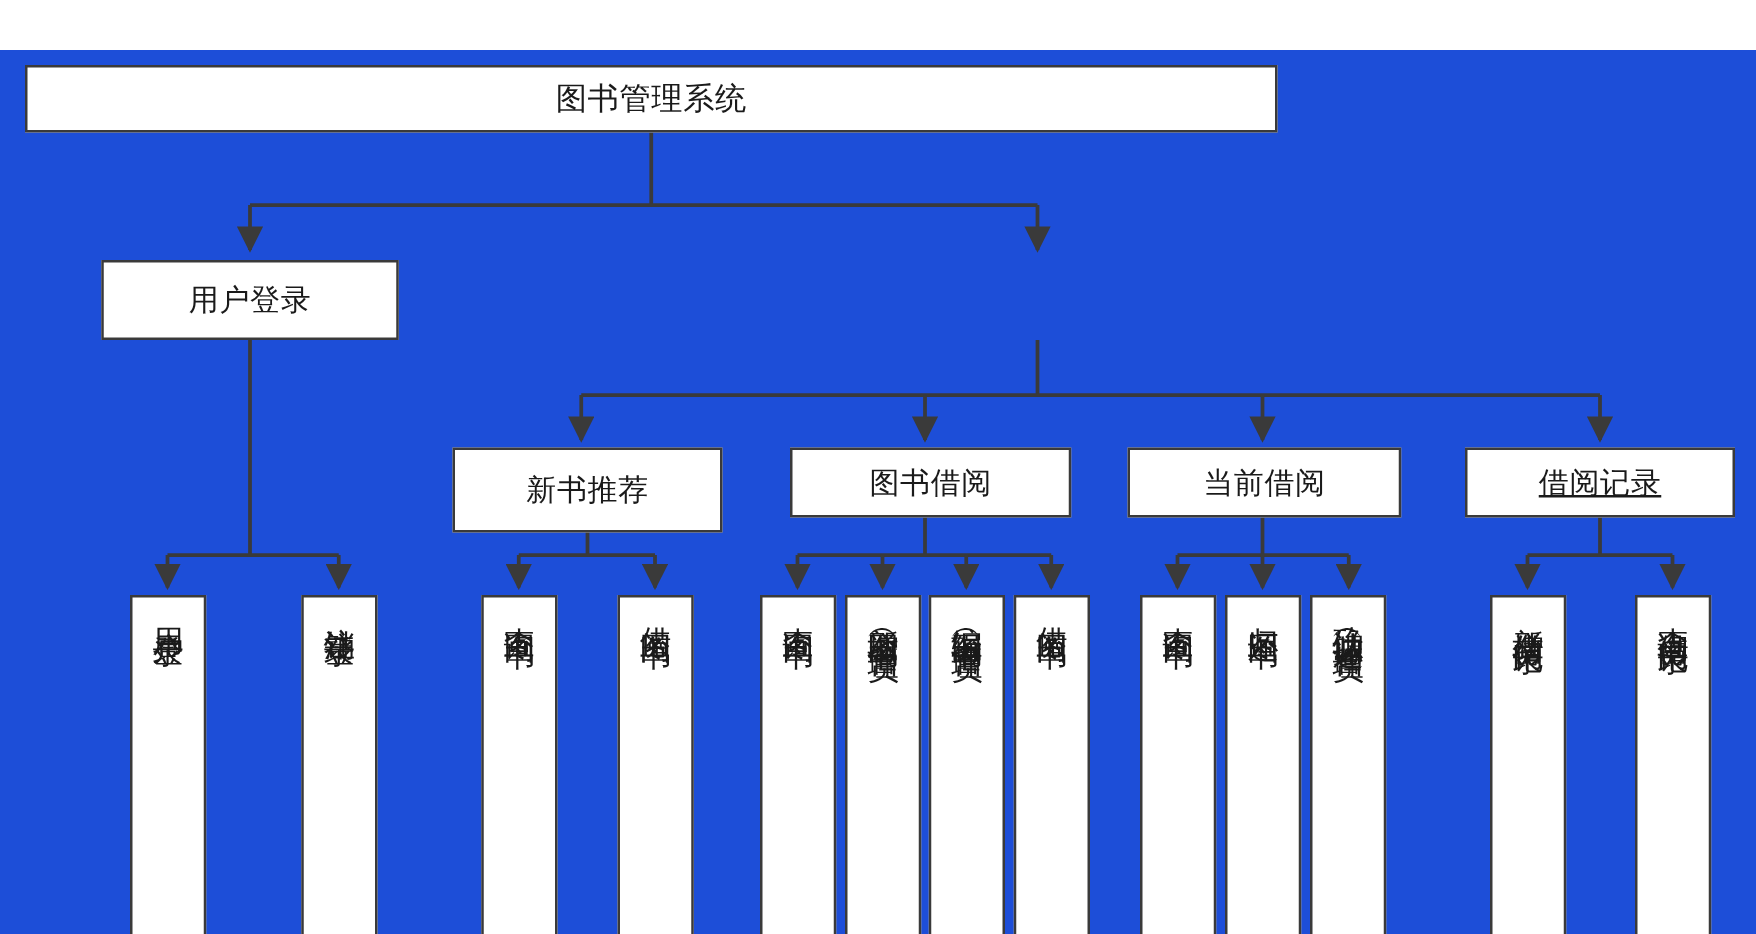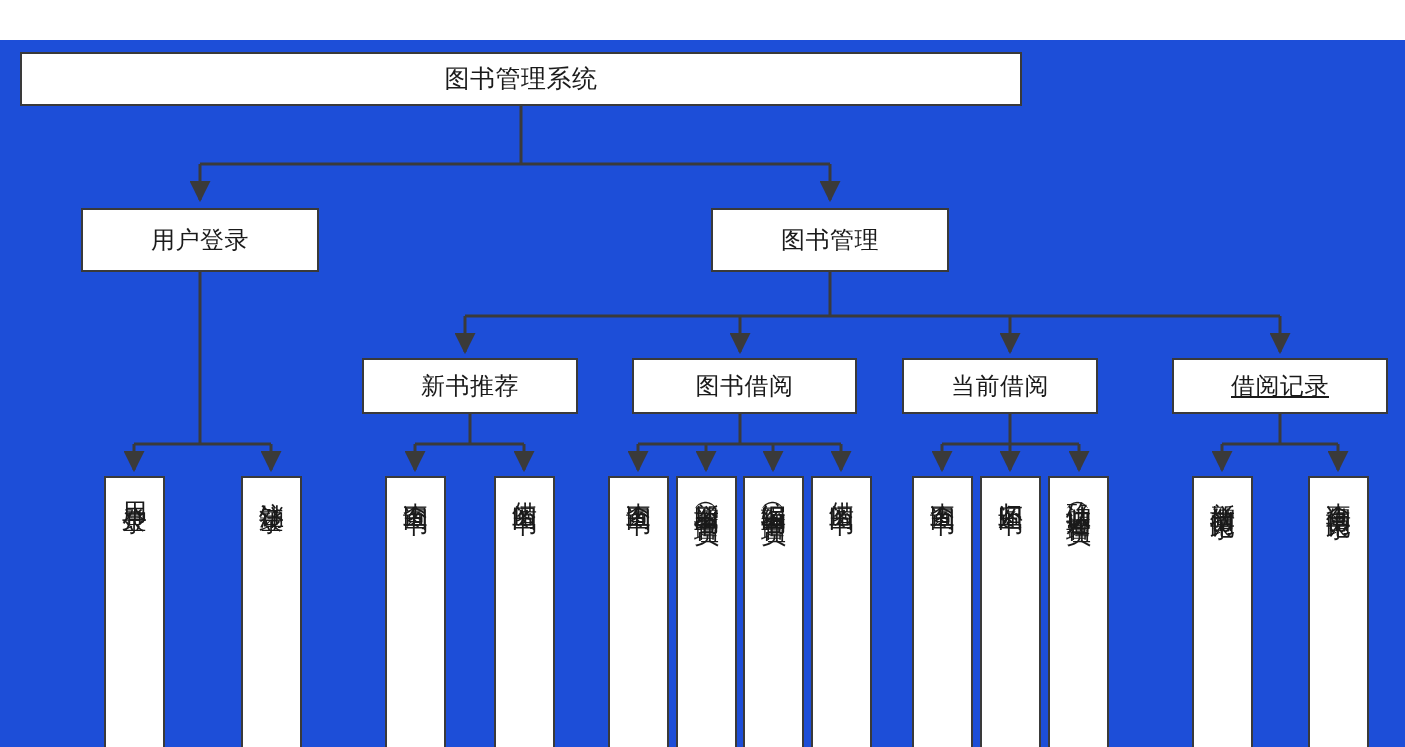--- a/index.html
+++ b/index.html
@@ -127,31 +127,28 @@
     </g>
   </svg>
 
   <div class="node horizontal root" style="left:20px; top:12px; width:1002px; height:54px;">
     <span class="label">图书管理系统</span>
   </div>
 
   <div class="node horizontal" style="left:81px; top:168px; width:238px; height:64px;">
     <span class="label">用户登录</span>
   </div>
-  <div class="node horizontal" style="left:711px; top:168px; width:238px; height:64px;">
-    <span class="label">图书管理</span>
-  </div>
 
-  <div class="node horizontal" style="left:362px; top:318px; width:216px; height:56px;">
+  <div class="node horizontal" style="left:362px; top:318px; width:216px; height:68px;">
     <span class="label">新书推荐</span>
   </div>
   <div class="node horizontal" style="left:632px; top:318px; width:225px; height:56px;">
     <span class="label">图书借阅</span>
   </div>
-  <div class="node horizontal" style="left:902px; top:318px; width:196px; height:56px;align-items:center;">
+  <div class="node horizontal" style="left:902px; top:318px; width:219px; height:56px;align-items:center;">
     <span class="label">当前借阅</span>
   </div>
   <div class="node horizontal" style="left:1172px; top:318px; width:216px; height:56px;text-decoration:underline;">
     <span class="label">借阅记录</span>
   </div>
 
   <div class="node vertical" style="left:104px; top:436px; width:61px; height:297px;">
     <span class="label">用户登录</span>
   </div>
   <div class="node vertical" style="left:241px; top:436px; width:61px; height:297px;">

